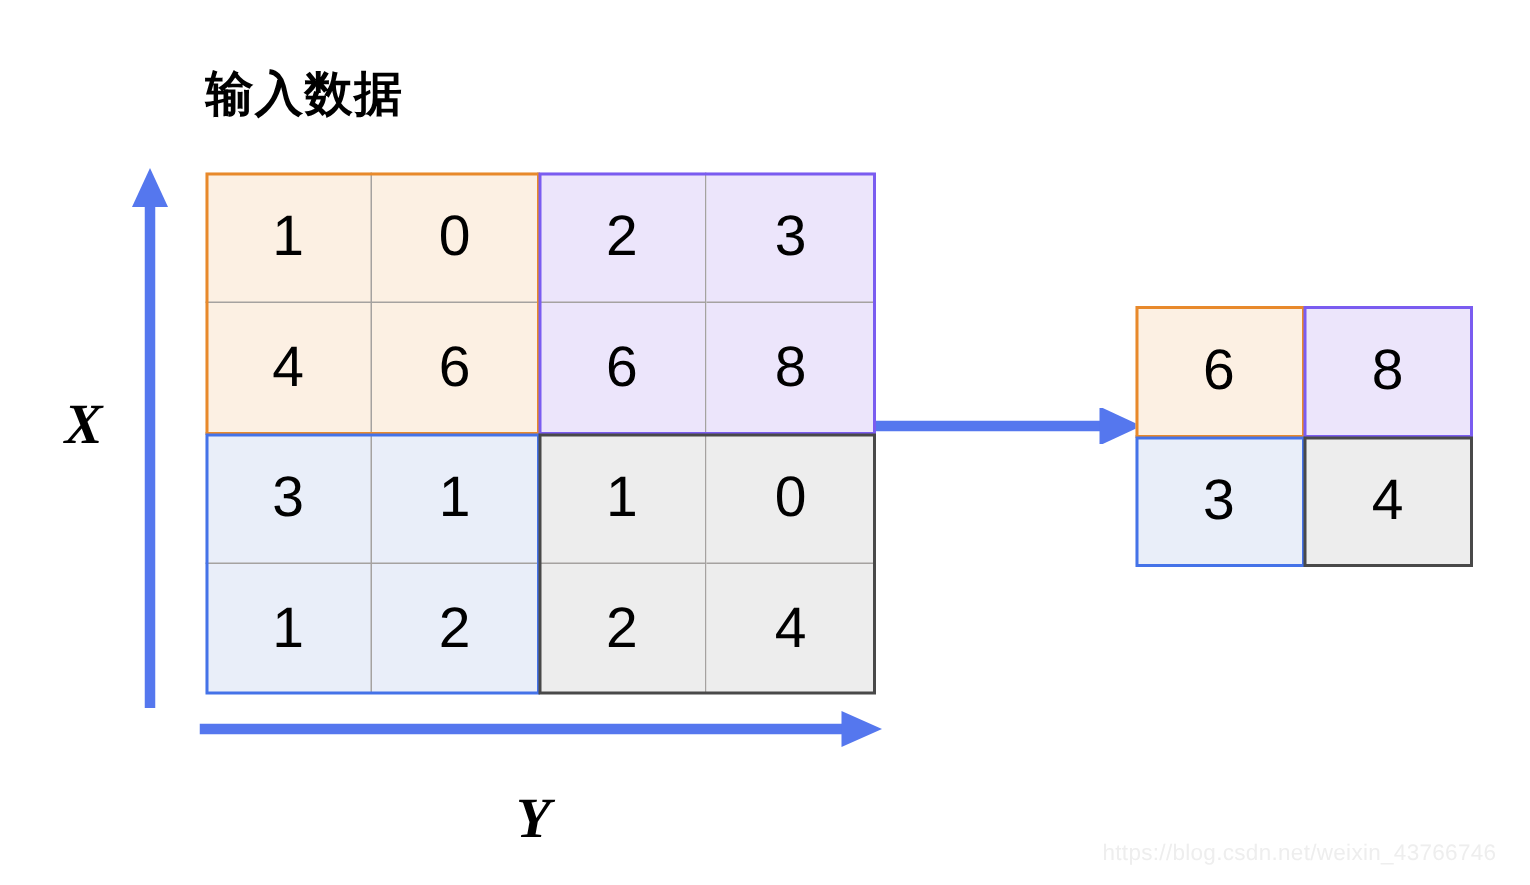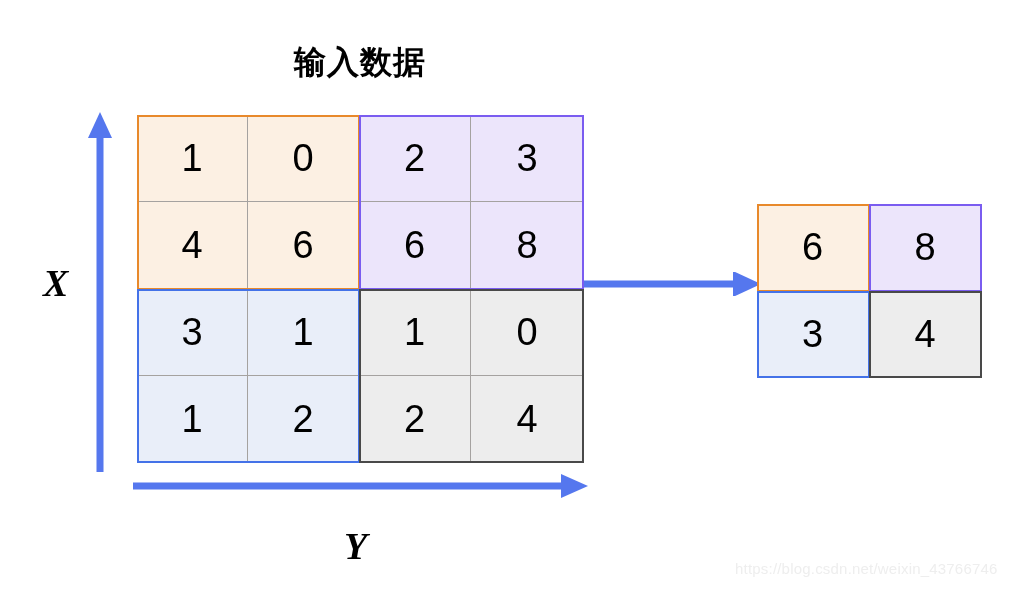--- a/index.html
+++ b/index.html
@@ -14,21 +14,21 @@
     overflow: hidden;
     font-family: "Liberation Sans", sans-serif;
   }
 
   
   #diagram-title {
     position: absolute;
     left: 137px;
     top: 46px;
     width: 446px;
-    text-align: center;
+    text-align: left;
     font-family: "DejaVu Sans", sans-serif;
     font-size: 32px;
     font-weight: 700;
     color: #000000;
     letter-spacing: 1px;
     line-height: 1;
   }
 
   
   .axis-label {

